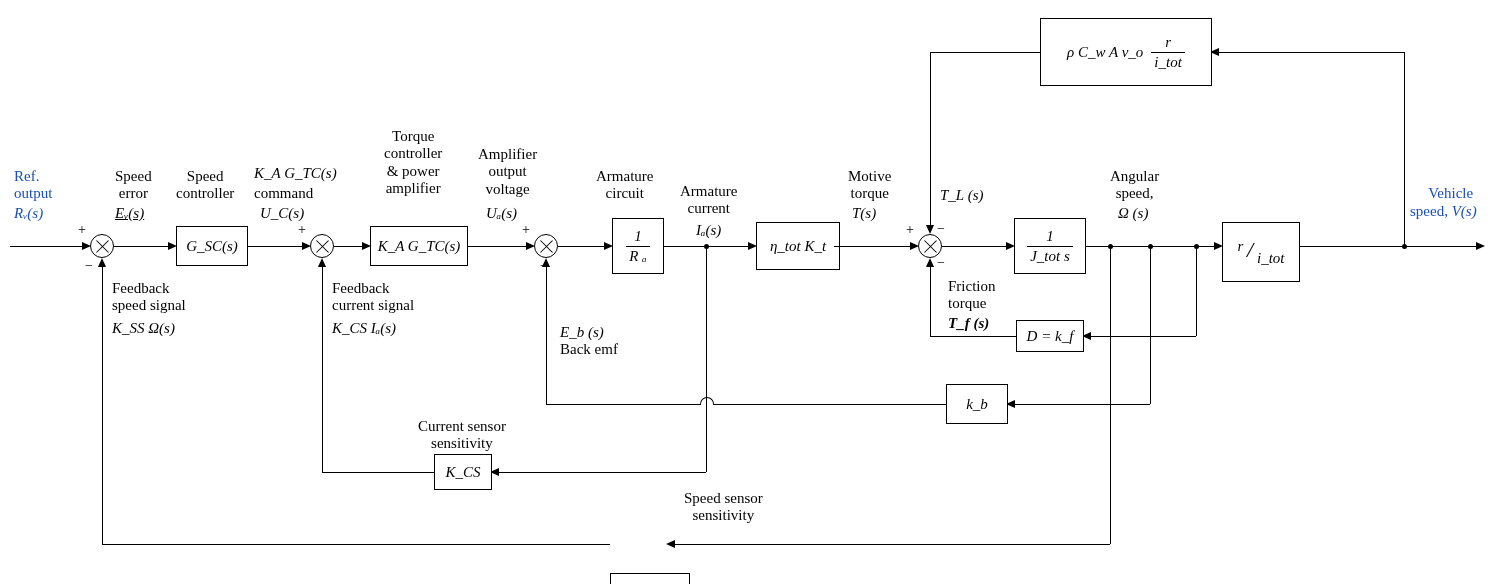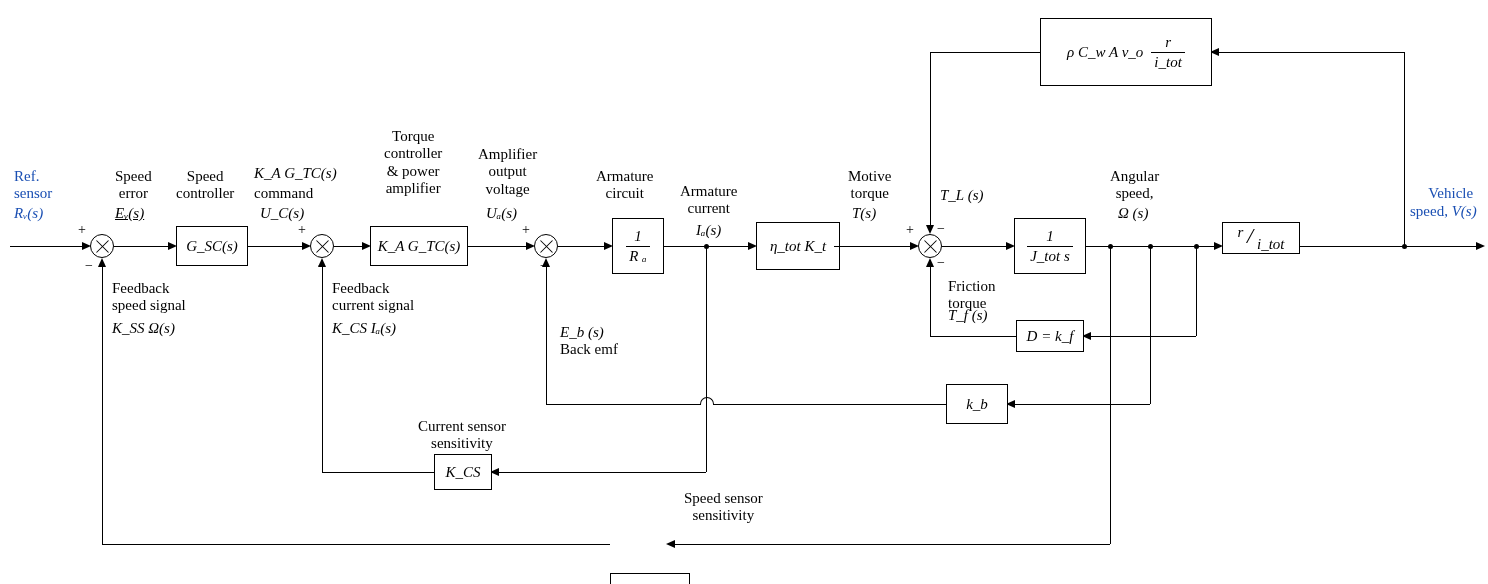--- a/index.html
+++ b/index.html
@@ -110,21 +110,21 @@
     background: #fff;
     box-sizing: border-box;
   }
 </style>
 </head>
 <body>
 
 <div class="canvas">
 
   <div class="lbl blue" style="left:14px; top:168px; text-align:left;">Ref.
-sensor</div>
+output</div>
   <div class="lbl blue italic" style="left:14px; top:205px;">Rᵥ(s)</div>
 
   <div class="hline" style="left:10px; top:246px; width:74px;"></div>
   <div class="arrow-r" style="left:82px; top:242px;"></div>
 
   <div class="sum" style="left:90px; top:234px;"></div>
   <div class="sign" style="left:78px; top:222px;">+</div>
   <div class="sign" style="left:85px; top:258px;">−</div>
 
   <div class="lbl" style="left:115px; top:168px;">Speed
@@ -215,21 +215,21 @@
     </span>
   </div>
 
   <div class="hline" style="left:1086px; top:246px; width:130px;"></div>
   <div class="arrow-r" style="left:1214px; top:242px;"></div>
 
   <div class="lbl" style="left:1110px; top:168px;">Angular
 speed,</div>
   <div class="lbl italic" style="left:1118px; top:205px;">Ω (s)</div>
 
-  <div class="blk italic" style="left:1222px; top:222px; width:78px; height:32px;">
+  <div class="blk italic" style="left:1222px; top:222px; width:78px; height:60px;">
     <span>
       <span style="vertical-align:6px;">r</span>
       <span style="font-size:22px;">/</span>
       <span style="vertical-align:-6px;">i_tot</span>
     </span>
   </div>
 
   <div class="hline" style="left:1300px; top:246px; width:178px;"></div>
   <div class="arrow-r" style="left:1476px; top:242px;"></div>
 
@@ -263,21 +263,21 @@
   <div class="arrow-l" style="left:1082px; top:332px;"></div>
 
   <div class="blk italic" style="left:1016px; top:320px; width:68px; height:32px;">D = k_f</div>
 
   <div class="hline" style="left:930px; top:336px; width:86px;"></div>
   <div class="vline" style="left:930px; top:266px; height:70px;"></div>
   <div class="arrow-u" style="left:926px; top:258px;"></div>
 
   <div class="lbl" style="left:948px; top:278px; text-align:left;">Friction
 torque</div>
-  <div class="lbl italic" style="left:948px; top:307px;">T_f (s)</div>
+  <div class="lbl italic" style="left:948px; top:315px;font-weight:bold;">T_f (s)</div>
 
   <div class="node" style="left:1148px; top:244px;"></div>
   <div class="vline" style="left:1150px; top:246px; height:158px;"></div>
   <div class="hline" style="left:1014px; top:404px; width:136px;"></div>
   <div class="arrow-l" style="left:1006px; top:400px;"></div>
 
   <div class="blk italic" style="left:946px; top:384px; width:62px; height:40px;">k_b</div>
 
   <div class="hline" style="left:546px; top:404px; width:162px;"></div>
   <div class="jump" style="left:700px; top:397px;"></div>

